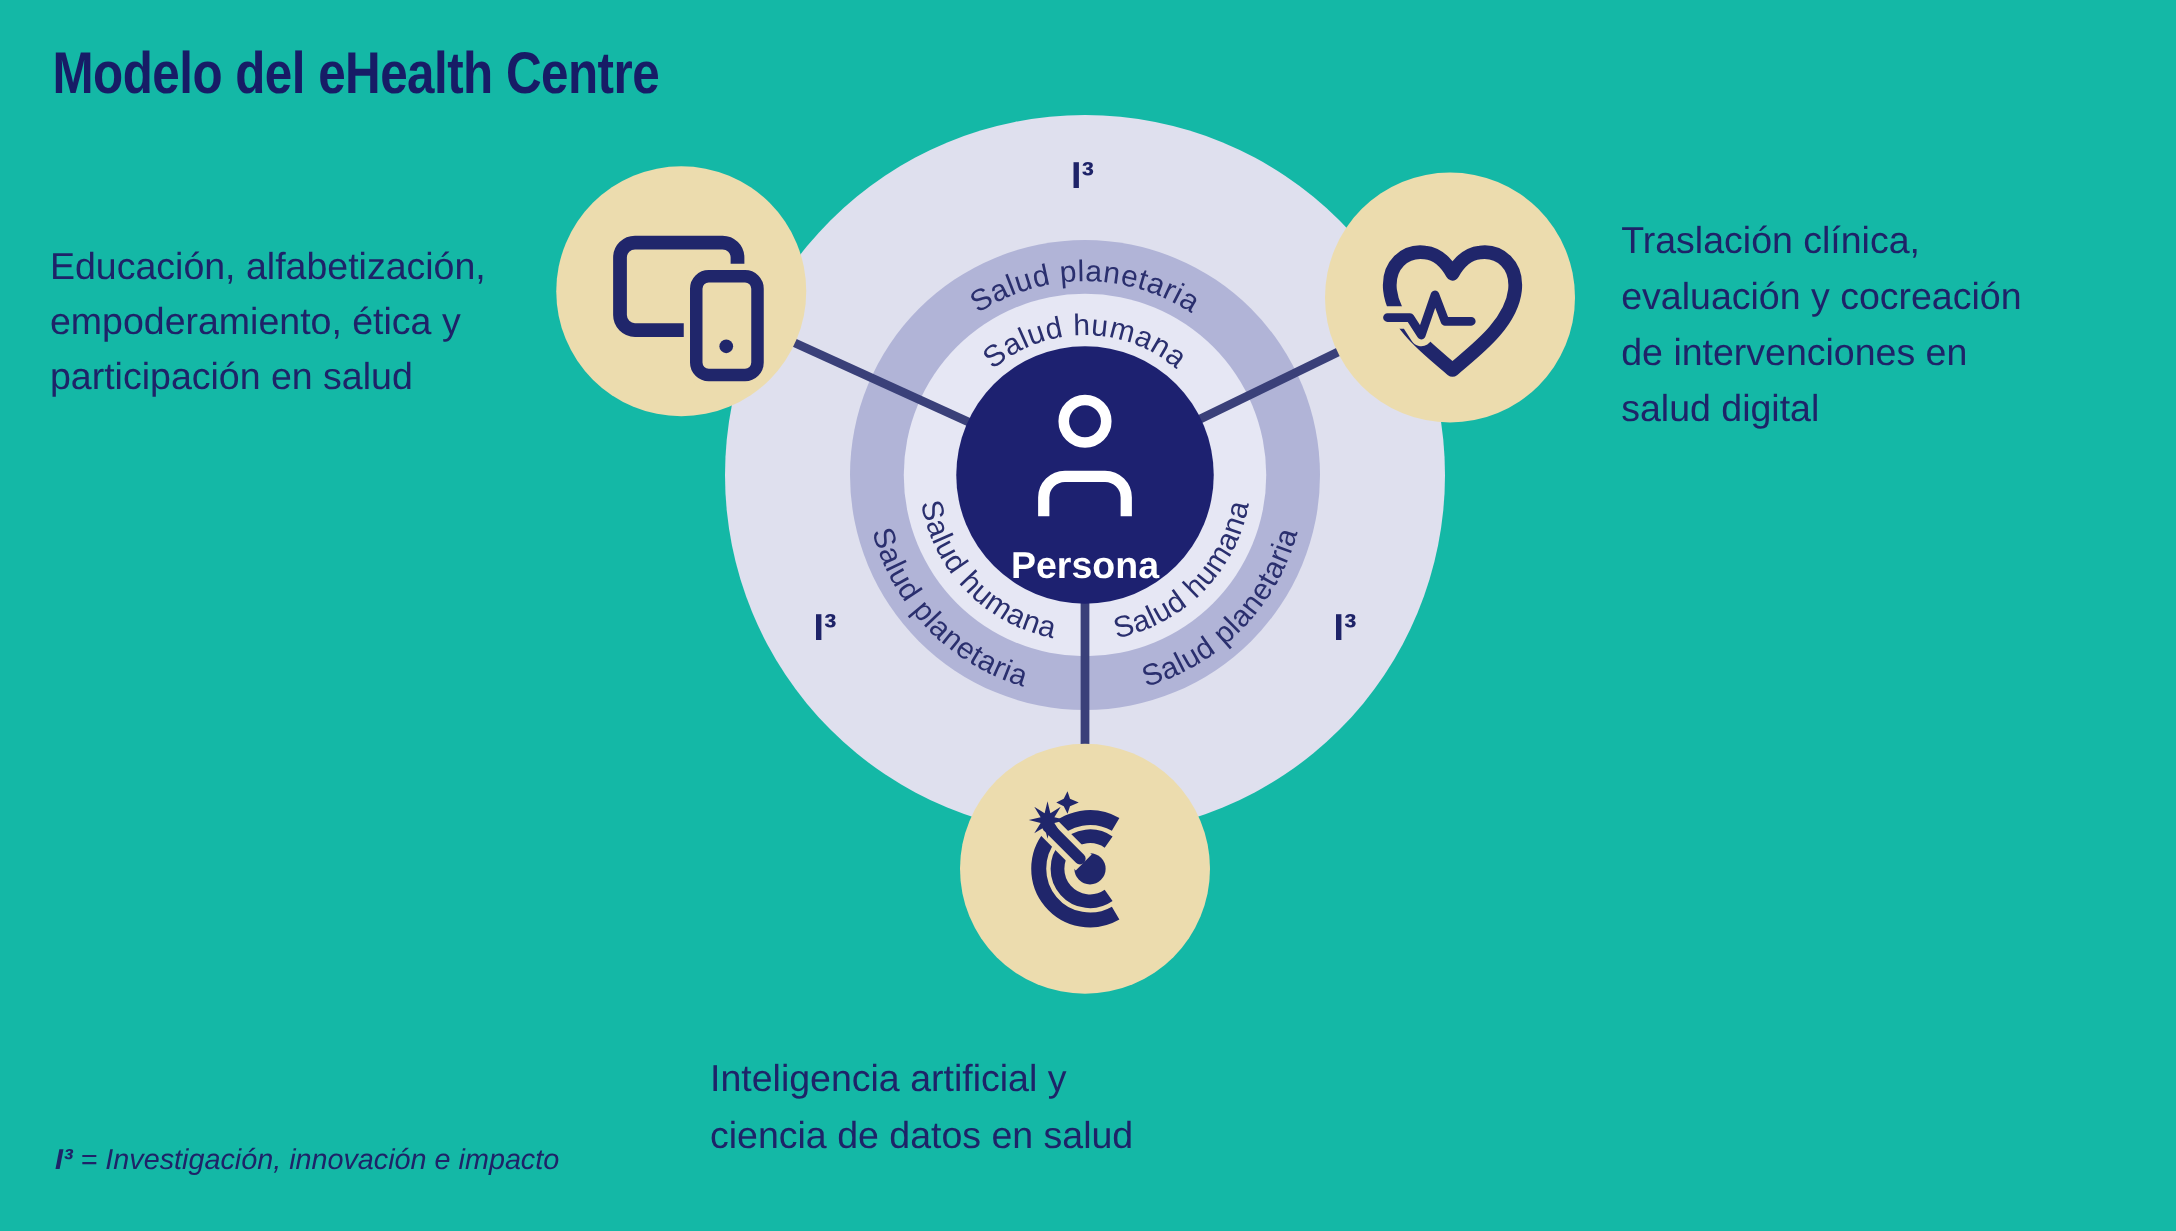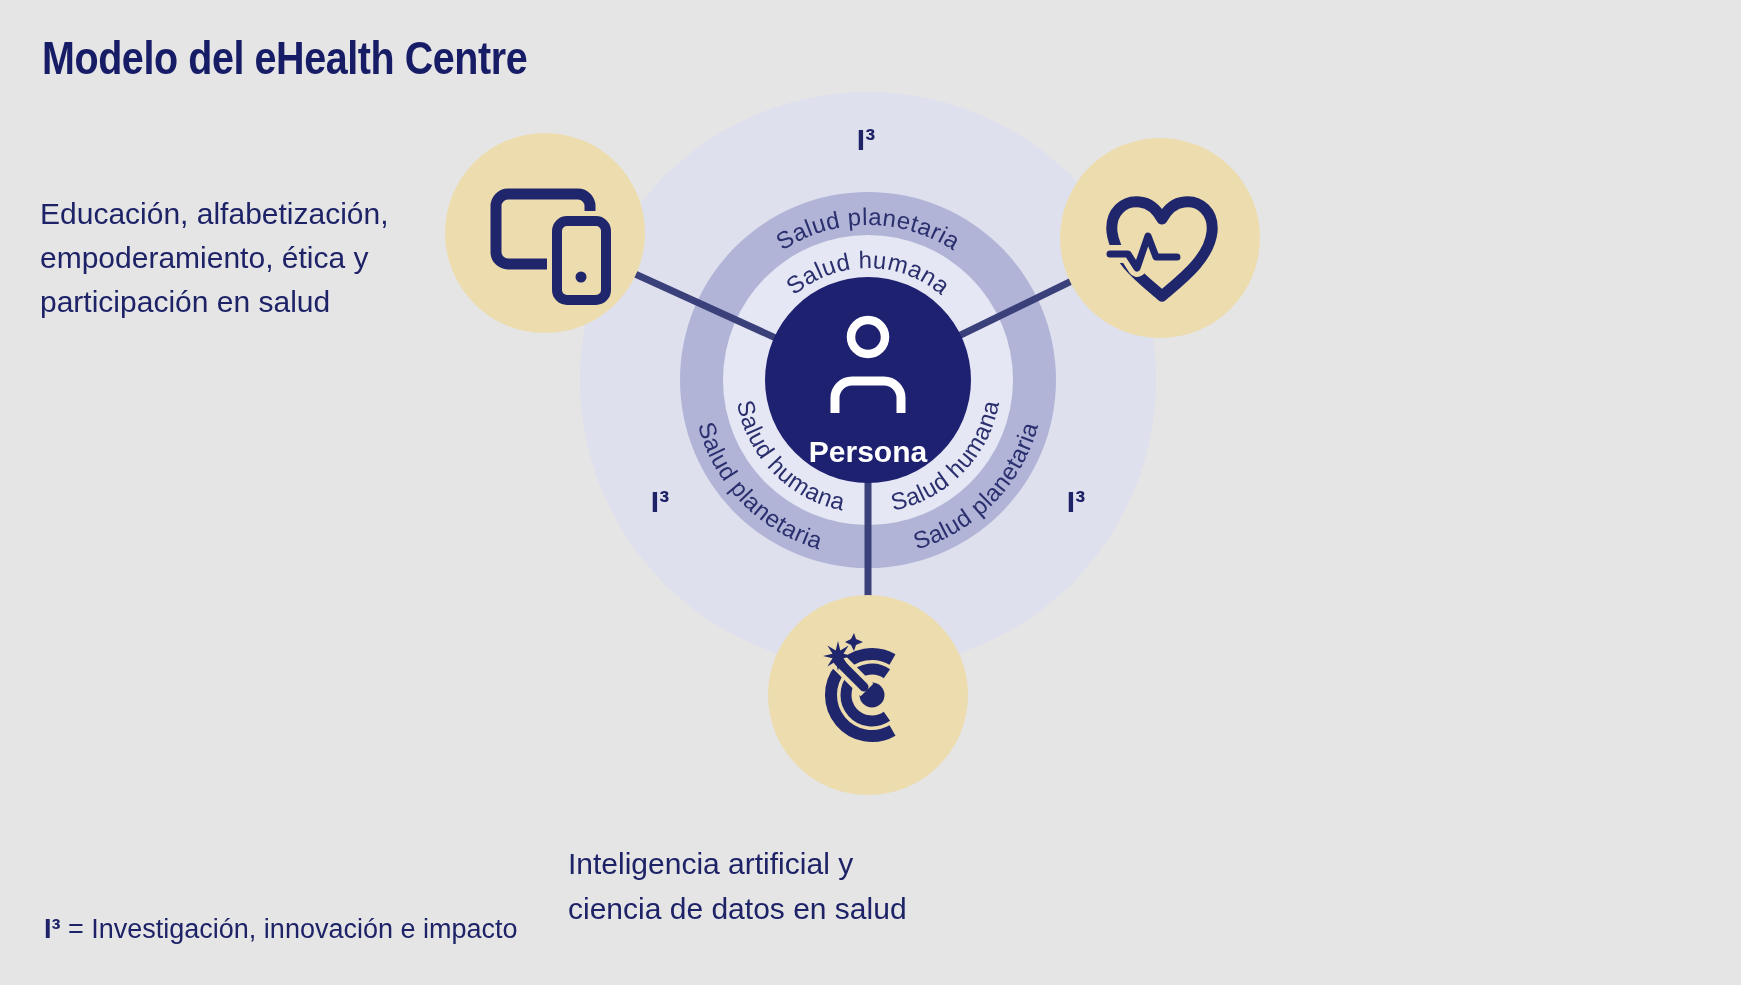--- a/index.html
+++ b/index.html
@@ -1,30 +1,30 @@
 <!DOCTYPE html>
 <html><head>
 <meta charset="utf-8">
 <style>
   html,body{margin:0;padding:0;}
   #canvas{
     position:relative;width:1741px;height:985px;overflow:hidden;
-    background:#e5e5e5;font-family:"Liberation Sans",sans-serif;color:#1e2368;
+    background:#14b8a6;font-family:"Liberation Sans",sans-serif;color:#1e2368;
   }
   #diagram-svg{position:absolute;left:0;top:0;}
   .title{
     position:absolute;left:42px;top:30px;font-size:47px;font-weight:bold;
     color:#171c66;transform:scaleX(0.84);transform-origin:left top;letter-spacing:-0.5px;
     white-space:nowrap;
   }
   .textblock{position:absolute;white-space:pre-line;font-size:30px;line-height:44px;color:#1e2368;}
   .tb-left{left:40px;top:192px;width:377px;text-align:left;}
   .tb-right{left:1297px;top:170px;width:420px;text-align:left;line-height:45px;}
   .tb-bottom{left:568px;top:841px;width:600px;line-height:45px;}
-  .footnote{position:absolute;left:44px;top:914px;font-size:27px;color:#1e2368;}
+  .footnote{position:absolute;left:44px;top:914px;font-size:23px;color:#1e2368;font-style:italic;}
   .footnote b{font-weight:bold;}
   .ring-text{font-size:24px;font-weight:500;fill:#2a2f6e;letter-spacing:0.5px;}
   .i3{font-size:30px;font-weight:bold;fill:#1e2368;}
   .persona{font-size:30px;font-weight:bold;fill:#ffffff;text-anchor:middle;}
 </style>
 </head>
 <body>
 
 <div id="canvas">
 
@@ -104,18 +104,22 @@
       <line x1="836" y1="659" x2="867" y2="690" stroke="#ecdcae" stroke-width="18"></line>
       <line x1="838" y1="661" x2="864" y2="687" stroke="#20266b" stroke-width="9" stroke-linecap="round"></line>
       <polygon fill="#20266b" points="853,656 843.5,658.3 848.6,666.6 840.3,661.5 838,671 835.7,661.5 827.4,666.6 832.5,658.3 823,656 832.5,653.7 827.4,645.4 835.7,650.5 838,641 840.3,650.5 848.6,645.4 843.5,653.7"></polygon>
       <polygon fill="#20266b" points="863,642 856,639 854,633 851,639 845,642 851,645 854,651 856,645"></polygon>
     </g>
   </svg>
 
   <div class="textblock tb-left">Educación, alfabetización,
 empoderamiento, ética y
 participación en salud</div>
+  <div class="textblock tb-right">Traslación clínica,
+evaluación y cocreación
+de intervenciones en
+salud digital</div>
   <div class="textblock tb-bottom">Inteligencia artificial y
 ciencia de datos en salud</div>
 
   <div class="footnote"><b>I³</b><span> = Investigación, innovación e impacto</span></div>
 
 </div>
 
 </body></html>

